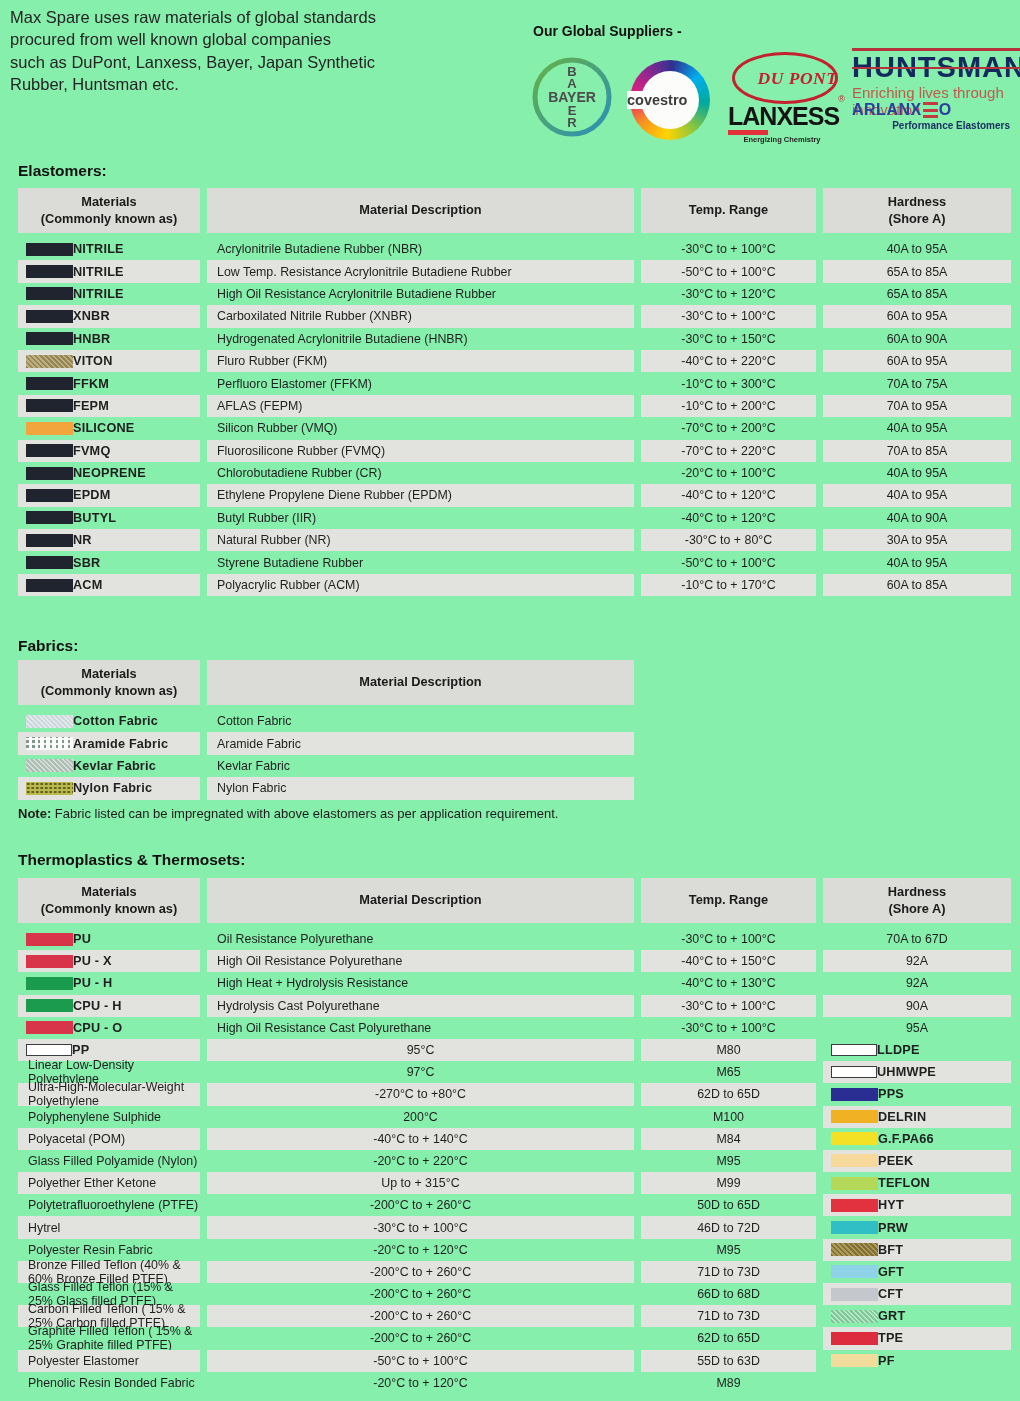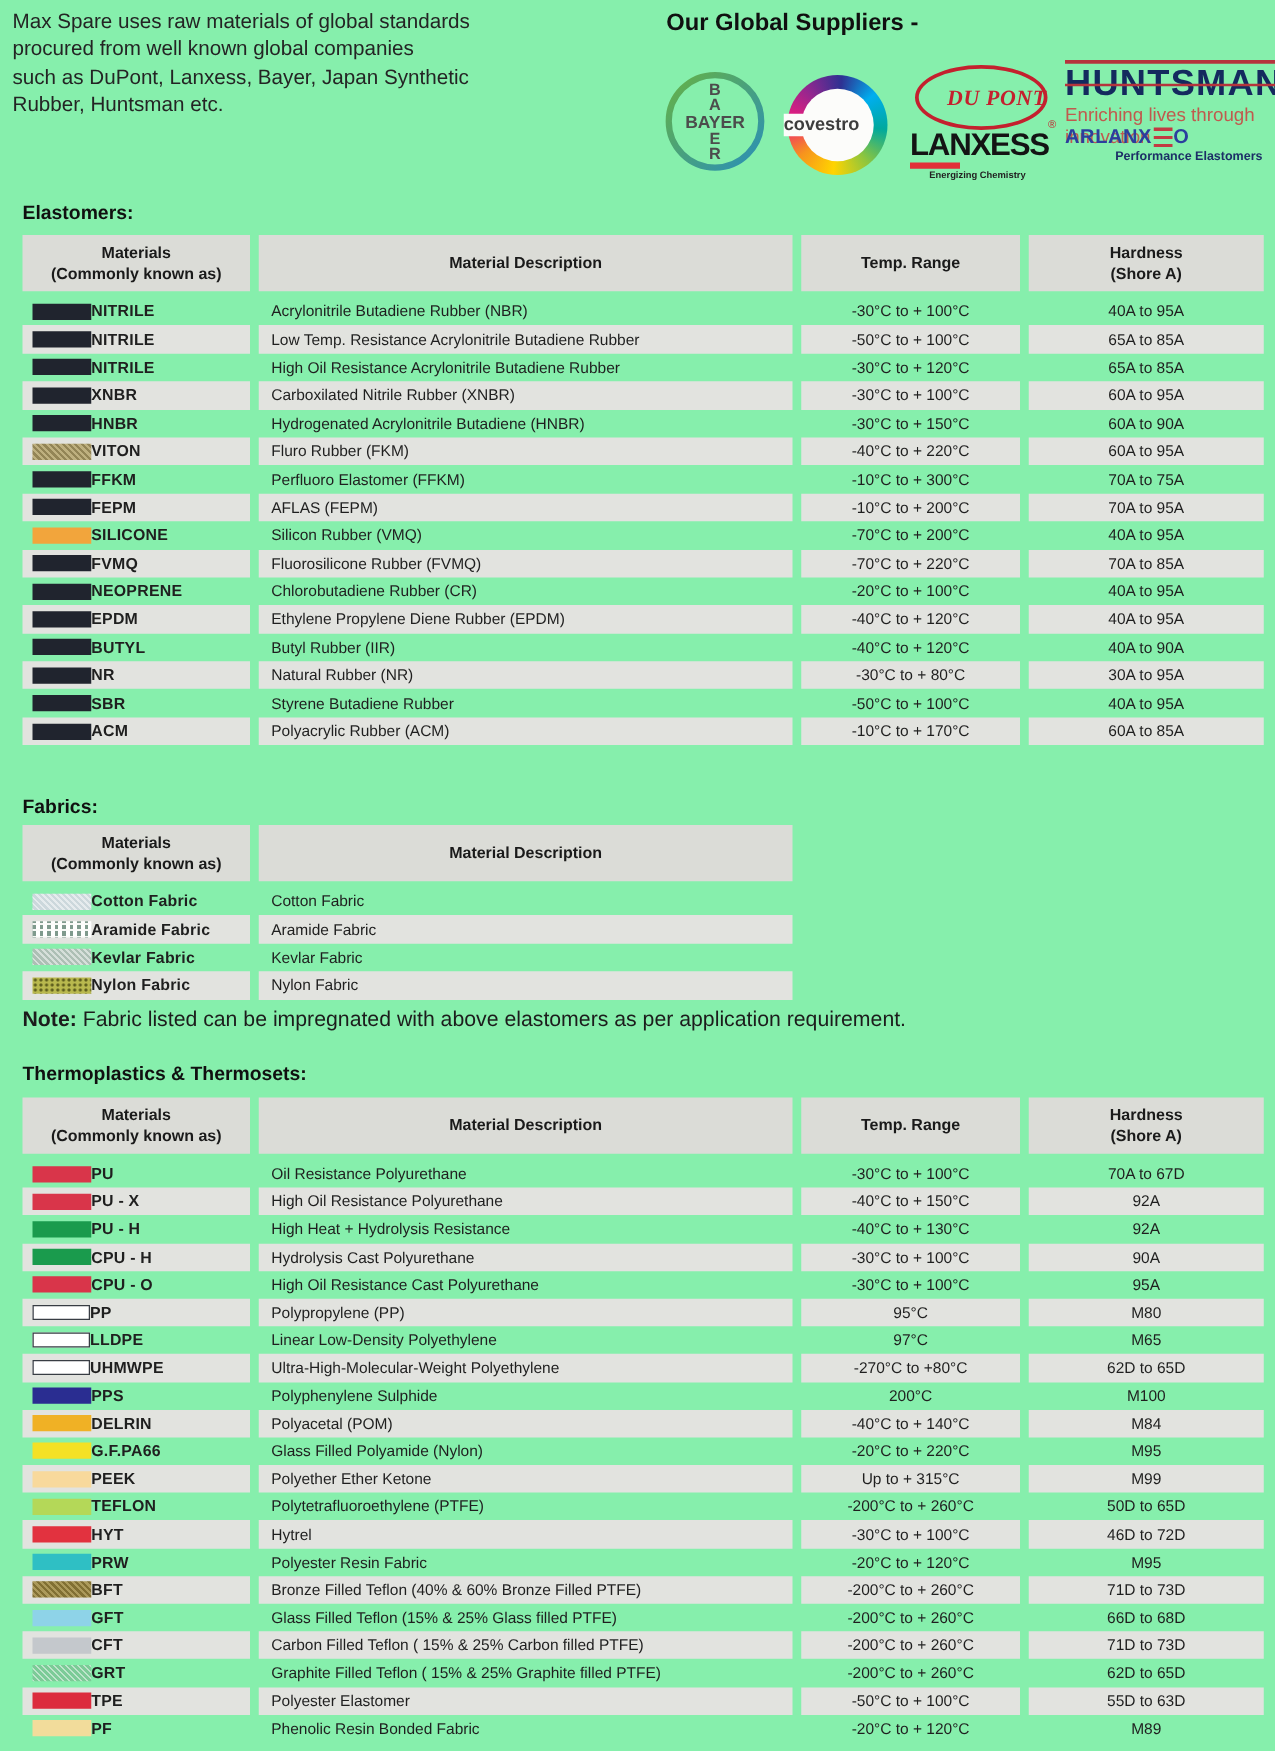--- a/index.html
+++ b/index.html
@@ -1,21 +1,21 @@
 <!DOCTYPE html>
 <html><head>
 <meta charset="utf-8">
 <style>
   html,body{margin:0;padding:0;background:#ffffff;}
   #page{position:relative;width:1020px;height:1401px;background:#86efac;
         font-family:"Liberation Sans",sans-serif;color:#1f1f1f;overflow:hidden;}
 
   .intro{position:absolute;left:10px;top:6px;width:400px;font-size:16.5px;
          line-height:1.36;color:#242424;white-space:pre-line;}
-  .suppliers-title{position:absolute;left:533px;top:8px;font-size:19px;font-weight:bold;color:#101010;}
+  .suppliers-title{position:absolute;left:533px;top:23px;font-size:14px;font-weight:bold;color:#101010;}
 
   
   .logo{position:absolute;}
   
   .bayer{left:531px;top:56px;width:82px;height:82px;}
   
   .covestro{left:630px;top:60px;width:80px;height:80px;border-radius:50%;
             background:conic-gradient(from 140deg,#8bc53f,#ffd400,#f7941d,#ed1c7c,#92278f,#2e3192,#00aeef,#00a99d,#8bc53f);}
   .covestro-inner{position:absolute;inset:11px;background:#fcfcfa;border-radius:50%;}
   .covestro-text{position:absolute;left:-3px;top:50%;transform:translateY(-50%);
@@ -69,21 +69,21 @@
   .center{justify-content:center;text-align:center;}
 
   .sw{width:47px;height:13px;flex:0 0 auto;}
   .sw.outline{background:#fff !important;border:1.5px solid #383d44;height:10px;width:44px;}
   .sw.hatch{background-image:repeating-linear-gradient(45deg,rgba(0,0,0,.18) 0 1.8px,rgba(255,255,255,.15) 1.8px 3.6px);}
   .sw.weave{background-image:repeating-linear-gradient(45deg,rgba(255,255,255,.5) 0 1.4px,transparent 1.4px 3.4px);}
   .sw.dashes{background-image:repeating-linear-gradient(0deg,rgba(252,252,250,.95) 0 1.5px,transparent 1.5px 5px),
              repeating-linear-gradient(90deg,#7f9a8d 0 2.5px,rgba(255,255,255,0) 2.5px 6px);}
   .sw.dots{background-image:radial-gradient(#5f5f1e 1.1px,transparent 1.5px);background-size:4.5px 4px;}
 
-  .note-line{position:absolute;left:18px;top:806px;font-size:17px;color:#1c1c1c;}
+  .note-line{position:absolute;left:18px;top:806px;font-size:13px;color:#1c1c1c;}
   .note-line b{font-weight:bold;}
 </style>
 </head>
 <body>
 
 <div id="page">
 
   <div class="intro">Max Spare uses raw materials of global standards
 procured from well known global companies
 such as DuPont, Lanxess, Bayer, Japan Synthetic
@@ -328,21 +328,20 @@
         <div class="sw solid" style="background-color: rgb(217, 53, 74);"></div>
         <div class="mat-label">CPU - O</div>
       </div>
       <div class="td desc">High Oil Resistance Cast Polyurethane</div>
       <div class="td center">-30°C to + 100°C</div>
       <div class="td center">95A</div>
       <div class="td mat odd">
         <div class="sw outline"></div>
         <div class="mat-label">PP</div>
       </div>
-      <div class="td desc odd">Polypropylene (PP)</div>
       <div class="td center odd">95°C</div>
       <div class="td center odd">M80</div>
       <div class="td mat">
         <div class="sw outline"></div>
         <div class="mat-label">LLDPE</div>
       </div>
       <div class="td desc">Linear Low-Density Polyethylene</div>
       <div class="td center">97°C</div>
       <div class="td center">M65</div>
       <div class="td mat odd">

